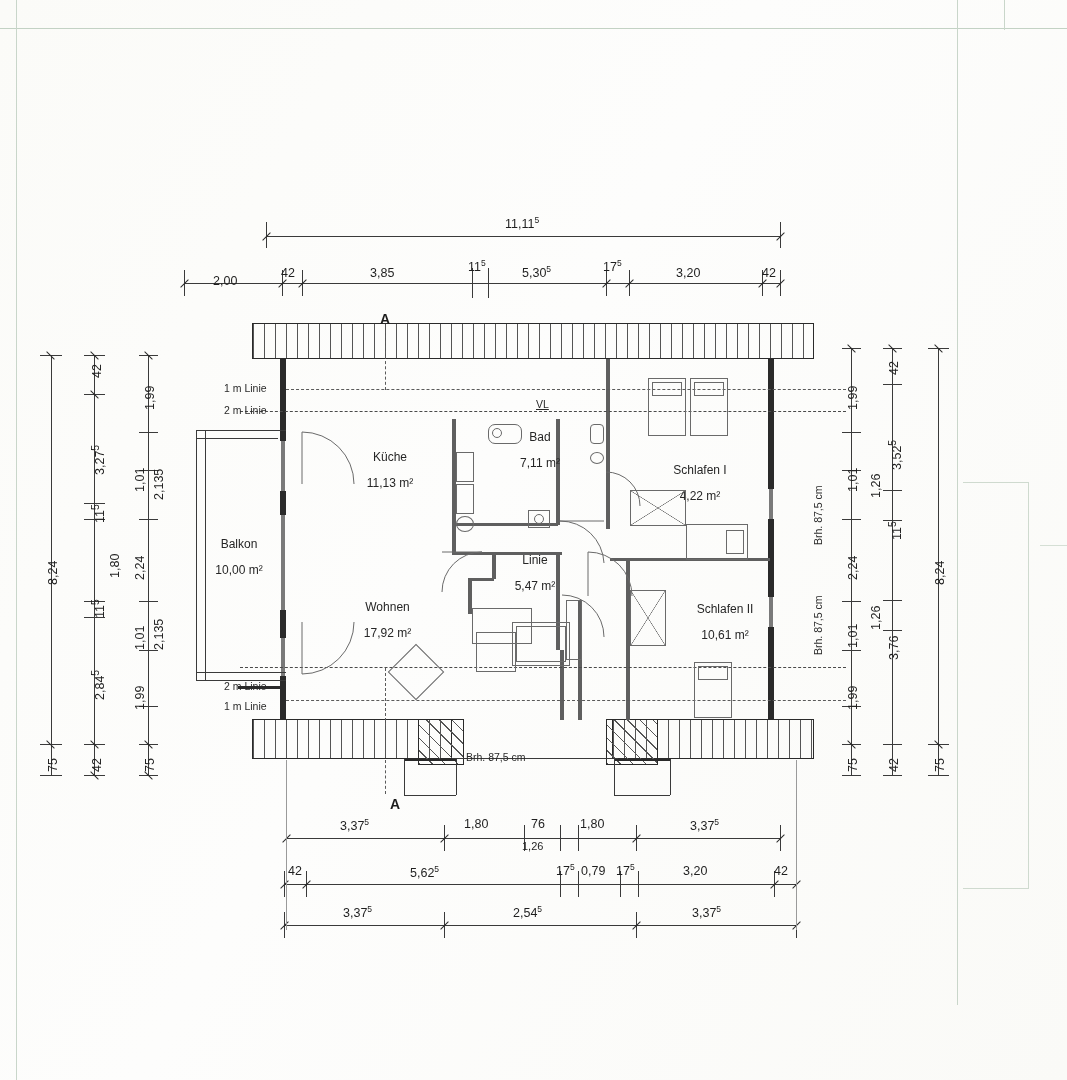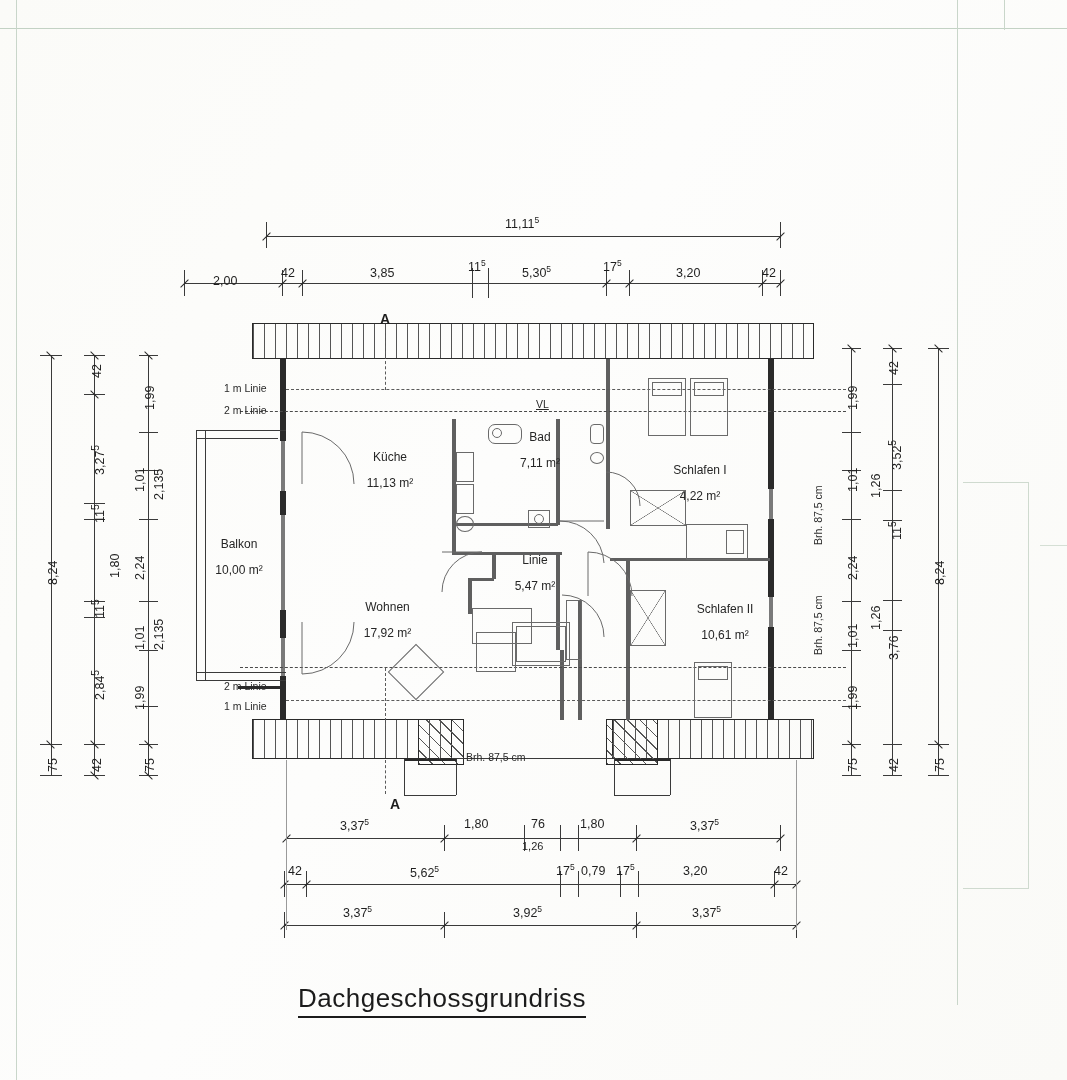--- a/index.html
+++ b/index.html
@@ -530,20 +530,19 @@
   <div class="h" style="left:284px; top:925px; width:512px;"></div>
   <div class="v" style="left:284px; top:912px; height:26px;"></div>
   <div class="v" style="left:444px; top:912px; height:26px;"></div>
   <div class="v" style="left:636px; top:912px; height:26px;"></div>
   <div class="v" style="left:796px; top:912px; height:26px;"></div>
   <div class="tick" style="left:279px; top:925px;"></div>
   <div class="tick" style="left:439px; top:925px;"></div>
   <div class="tick" style="left:631px; top:925px;"></div>
   <div class="tick" style="left:791px; top:925px;"></div>
   <div class="dim" style="left:343px; top:904px;"><span>3,37</span><sup>5</sup></div>
-  <div class="dim" style="left:513px; top:904px;"><span>3,92</span><sup>5</sup></div>
+  <div class="dim" style="left:513px; top:904px;"><span>2,54</span><sup>5</sup></div>
   <div class="dim" style="left:692px; top:904px;"><span>3,37</span><sup>5</sup></div>
 
   <div class="v lt" style="left:286px; top:760px; height:170px; background:#9a9a9a;"></div>
   <div class="v lt" style="left:796px; top:760px; height:170px; background:#9a9a9a;"></div>
 
-  <div class="title" style="left:298px; top:983px;">Dachgeschossgrundriss</div>
 </div>
 
 </body></html>

